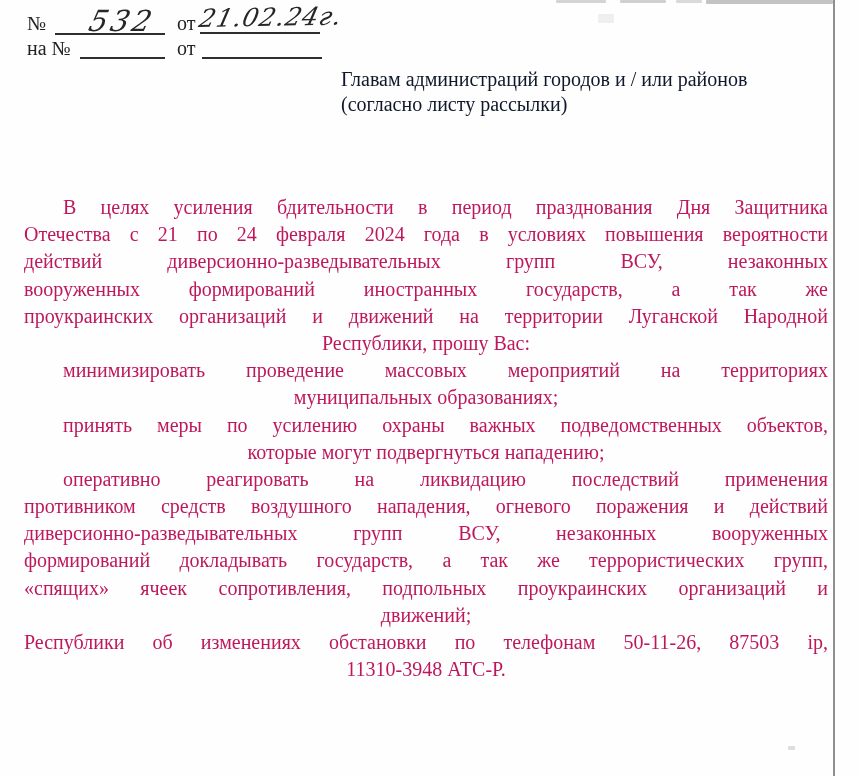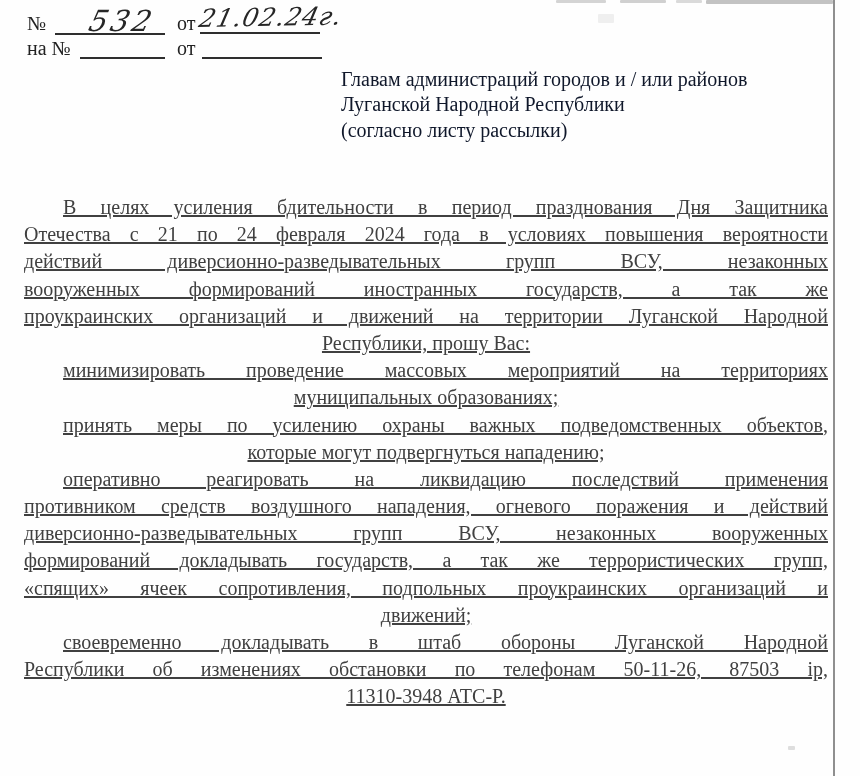--- a/index.html
+++ b/index.html
@@ -59,22 +59,21 @@
     line-height: 25.4px;
     color: #0f172a;
   }
 
   
   .body-text {
     position: absolute;
     left: 24px; top: 194px; width: 804px;
     font-size: 20px;
     line-height: 27.2px;
-    color: #404040;
-    text-decoration: underline;
+    color: #be185d;
   }
   .para { margin: 0; }
   .line {
     text-align: center;
     white-space: normal;
     overflow: hidden;
     max-height: 27.2px;
   }
   .line.full {
     text-align: justify;
@@ -111,21 +110,20 @@
     <span class="hand hand-date">21.02.24г.</span>
 
     <span class="hdr-label" style="left:27px; top:37px;text-align:right;">на №</span>
     <div class="blank-line" style="left:80px; top:57px; width:85px;"></div>
     <span class="hdr-label" style="left:177px; top:37px;">от</span>
     <div class="blank-line" style="left:202px; top:57px; width:120px;"></div>
   </div>
 
   <div class="addressee">
       <div>Главам администраций городов и / или районов</div>
-      <div>Луганской Народной Республики</div>
       <div>(согласно листу рассылки)</div>
     </div>
 
   <div class="body-text">
       <div class="para">
         <div class="line full first">В целях усиления бдительности в период празднования Дня Защитника</div>
         <div class="line full">Отечества с 21 по 24 февраля 2024 года в условиях повышения вероятности</div>
         <div class="line full">действий диверсионно-разведывательных групп ВСУ, незаконных</div>
         <div class="line full">вооруженных формирований иностранных государств, а так же</div>
         <div class="line full">проукраинских организаций и движений на территории Луганской Народной</div>
@@ -141,21 +139,20 @@
       </div>
       <div class="para">
         <div class="line full first">оперативно реагировать на ликвидацию последствий применения</div>
         <div class="line full">противником средств воздушного нападения, огневого поражения и действий</div>
         <div class="line full">диверсионно-разведывательных групп ВСУ, незаконных вооруженных</div>
         <div class="line full">формирований докладывать государств, а так же террористических групп,</div>
         <div class="line full">«спящих» ячеек сопротивления, подпольных проукраинских организаций и</div>
         <div class="line">движений;</div>
       </div>
       <div class="para">
-        <div class="line full first">своевременно докладывать в штаб обороны Луганской Народной</div>
         <div class="line full">Республики об изменениях обстановки по телефонам 50-11-26, 87503 ip,</div>
         <div class="line">11310-3948 АТС-Р.</div>
       </div>
     </div>
 
   <div class="edge-line" style="background: rgb(143, 143, 143);"></div>
   <div class="smudge s1"></div>
   <div class="smudge s2"></div>
   <div class="smudge s3"></div>
   <div class="smudge s4"></div>

